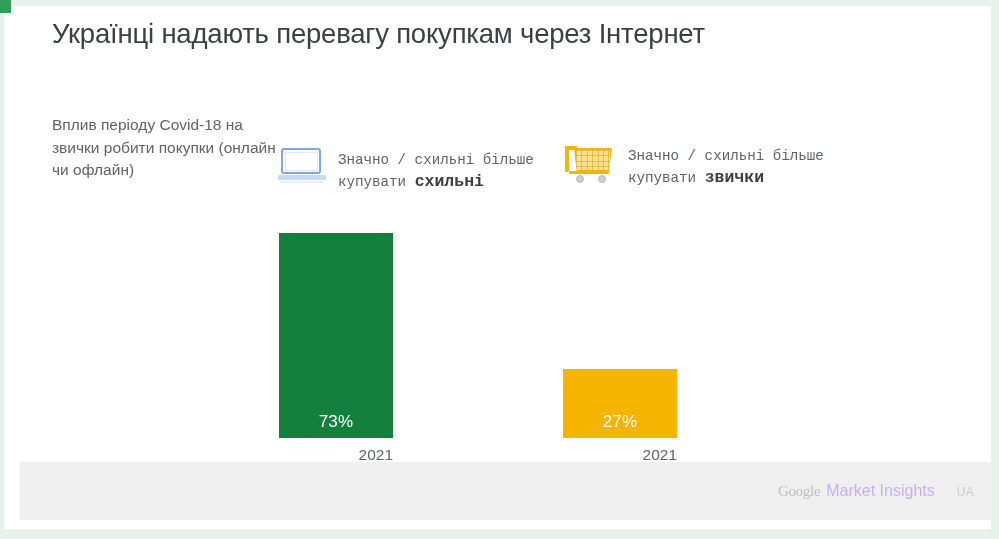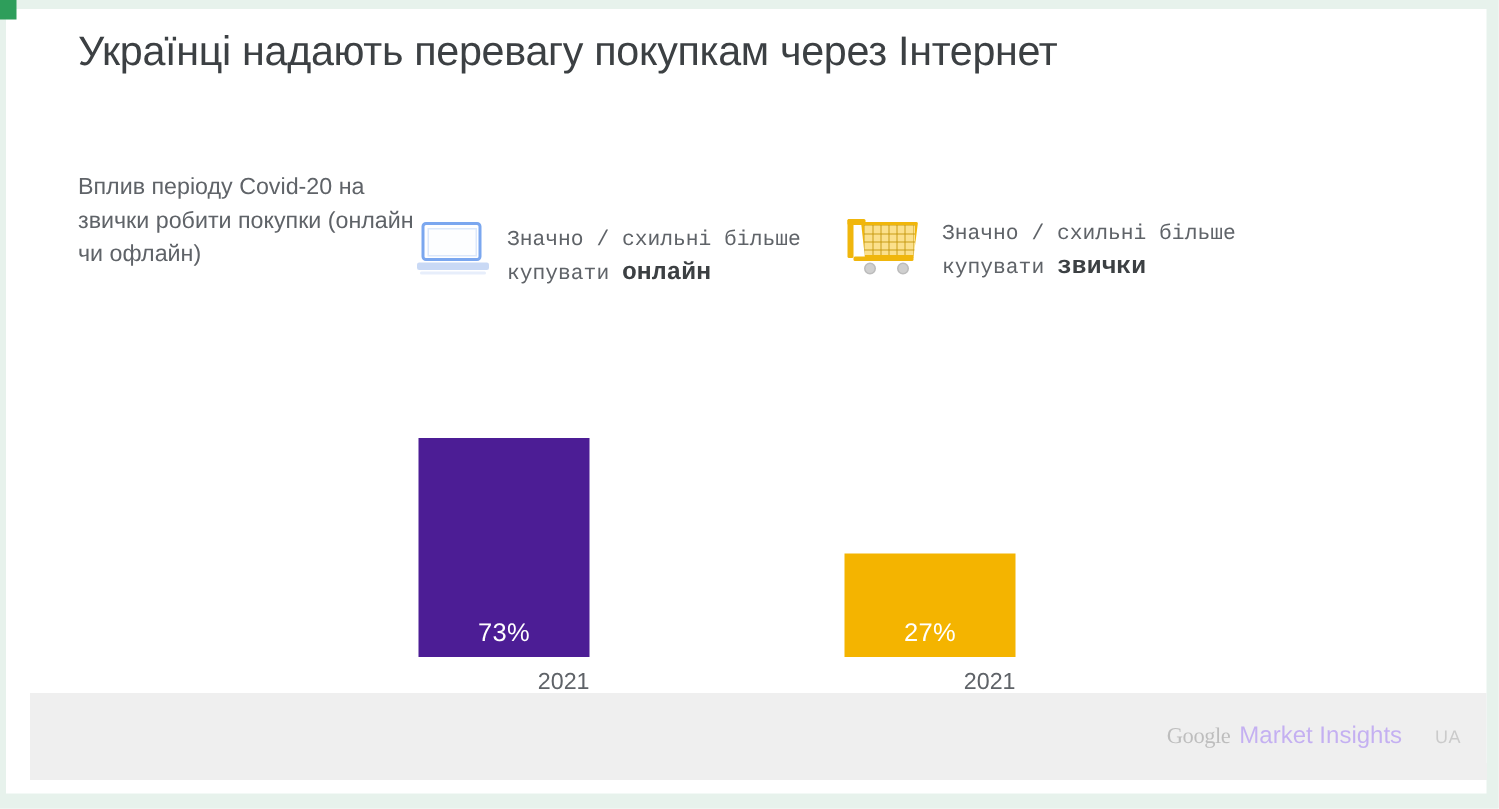--- a/index.html
+++ b/index.html
@@ -267,36 +267,36 @@
 <body>
 
 <div id="slide-frame">
 
   <div id="corner-marker"></div>
 
   <div id="slide-canvas">
 
     <div id="slide-title">Українці надають перевагу покупкам через Інтернет</div>
 
-    <div id="left-caption">Вплив періоду Covid-20 на звички робити покупки (онлайн чи офлайн)</div>
+    <div id="left-caption">Вплив періоду Covid-18 на звички робити покупки (онлайн чи офлайн)</div>
 
     <div id="legend-online" class="legend-block">
       <div class="legend-icon">
         <div class="laptop">
           <div class="screen">
               <div class="screen-inner"></div>
             </div>
           <div class="base"></div>
           <div class="shadow"></div>
         </div>
       </div>
       <div class="legend-text">
         <span>Значно / схильні більше</span><br>
         <span>купувати</span>
-        <span class="strong">онлайн</span>
+        <span class="strong">схильні</span>
       </div>
     </div>
 
     <div id="legend-offline" class="legend-block">
       <div class="legend-icon">
         <div class="cart">
           <div class="handle"></div>
           <div class="handle-v"></div>
           <div class="basket"></div>
           <div class="leg"></div>
@@ -307,21 +307,21 @@
       <div class="legend-text">
         <span>Значно / схильні більше</span><br>
         <span>купувати</span>
         <span class="strong">звички</span>
       </div>
     </div>
 
     <div id="chart-area">
 
       <div id="group-online" class="bar-group">
-        <div id="bar-online" class="bar" style="height: 146px; background: #4c1d95;">
+        <div id="bar-online" class="bar" style="height: 205px; background: #15803d;">
           <div class="bar-value">73%</div>
         </div>
         <div class="bar-label">2021</div>
       </div>
 
       <div id="group-offline" class="bar-group">
         <div id="bar-offline" class="bar" style="height: 69px; background: rgb(244, 180, 0);">
           <div class="bar-value">27%</div>
         </div>
         <div class="bar-label">2021</div>

